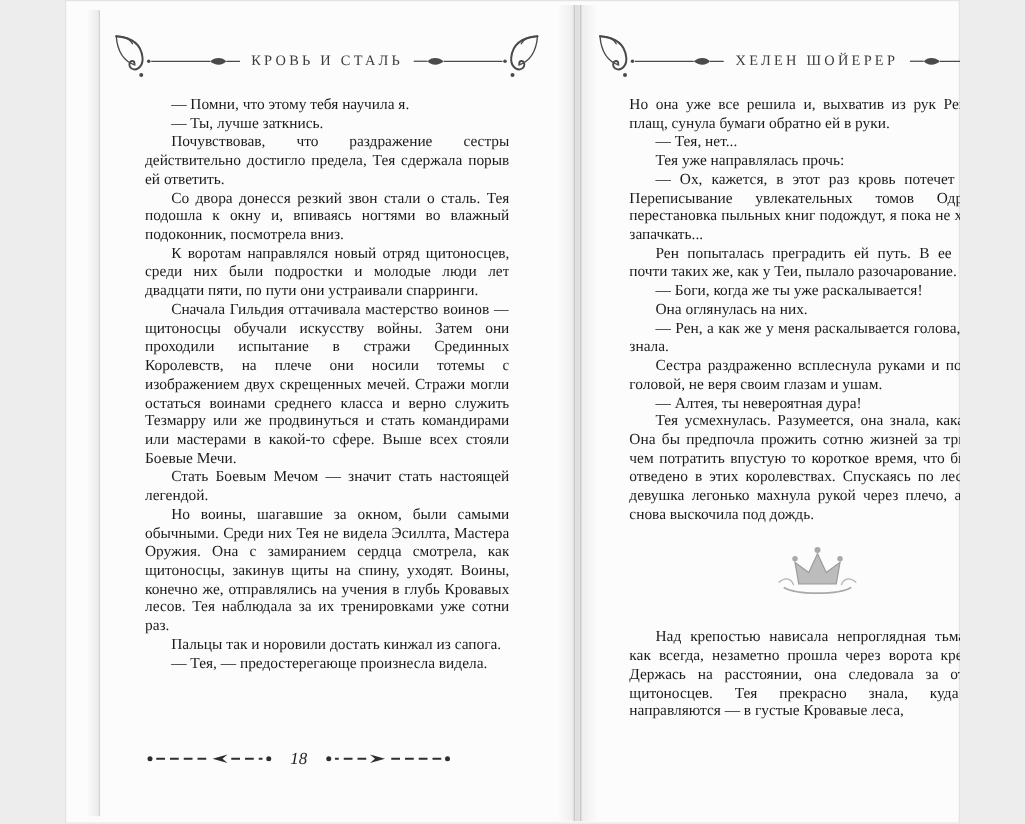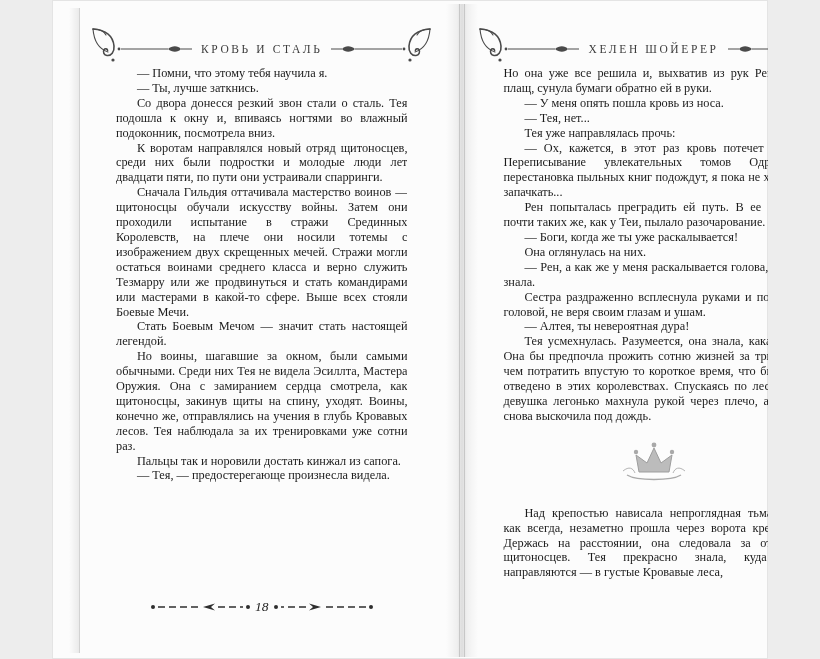--- a/index.html
+++ b/index.html
@@ -47,37 +47,37 @@
     margin-top: 32px; height: 34px;
     display: flex; align-items: center; justify-content: center; gap: 7px;
   }
   .running-title {
     font-size: 11.5px; letter-spacing: 2.6px; color: #3c3c3c; white-space: nowrap;
   }
   .hflourish { display: inline-flex; }
   .hflourish.mirror { transform: scaleX(-1); }
 
   .page-body {
-    height: 516px; overflow: hidden; color: #1b1b1b;
+    margin-top: 10px; height: 516px; overflow: hidden; color: #1b1b1b;
   }
   .para {
     font-size: 12.3px; line-height: 14.9px;
     text-align: justify; text-indent: 1.7em;
     hyphens: auto;
   }
   .para.noindent { text-indent: 0; }
 
   .divider {
     display: flex; align-items: center; justify-content: center;
     margin: 16px 0 18px;
   }
 
   .page-footer {
     position: absolute; bottom: 44px; left: 36px; right: 36px;
-    display: flex; align-items: center; justify-content: center; gap: 0;
+    display: flex; align-items: center; gap: 10px;
   }
   .page-num { font-style: italic; font-size: 13.5px; color: #222; min-width: 18px; text-align: center; }
   .nflourish { display: inline-flex; }
   .nflourish.mirror { transform: scaleX(-1); }
 </style>
 </head>
 <body>
 
 <div class="book">
 
@@ -125,20 +125,21 @@
             <path d="M5 6 H 52" stroke="#4a4a4a" stroke-width="1"></path>
             <path d="M52 6 C 56 2.4 62 2.4 65 6 C 62 9.6 56 9.6 52 6 Z" fill="#4a4a4a"></path>
             <path d="M65 6 H 76" stroke="#4a4a4a" stroke-width="1"></path>
           </svg>
         </span>
       </div>
 
       <div class="page-body">
           <p class="para">— Помни, что этому тебя научила я.</p>
           <p class="para">— Ты, лучше заткнись.</p>
+          <p class="para">Почувствовав, что раздражение сестры действительно достигло предела, Тея сдержала порыв ей ответить.</p>
           <p class="para">Со двора донесся резкий звон стали о сталь. Тея подошла к окну и, впиваясь ногтями во влажный подоконник, посмотрела вниз.</p>
           <p class="para">К воротам направлялся новый отряд щитоносцев, среди них были подростки и молодые люди лет двадцати пяти, по пути они устраивали спарринги.</p>
           <p class="para">Сначала Гильдия оттачивала мастерство воинов — щитоносцы обучали искусству войны. Затем они проходили испытание в стражи Срединных Королевств, на плече они носили тотемы с изображением двух скрещенных мечей. Стражи могли остаться воинами среднего класса и верно служить Тезмарру или же продвинуться и стать командирами или мастерами в какой-то сфере. Выше всех стояли Боевые Мечи.</p>
           <p class="para">Стать Боевым Мечом — значит стать настоящей легендой.</p>
           <p class="para">Но воины, шагавшие за окном, были самыми обычными. Среди них Тея не видела Эсиллта, Мастера Оружия. Она с замиранием сердца смотрела, как щитоносцы, закинув щиты на спину, уходят. Воины, конечно же, отправлялись на учения в глубь Кровавых лесов. Тея наблюдала за их тренировками уже сотни раз.</p>
           <p class="para">Пальцы так и норовили достать кинжал из сапога.</p>
           <p class="para">— Тея, — предостерегающе произнесла видела.</p>
         </div>
 
       <div class="page-footer">
@@ -198,21 +199,20 @@
             <path d="M5 6 H 52" stroke="#4a4a4a" stroke-width="1"></path>
             <path d="M52 6 C 56 2.4 62 2.4 65 6 C 62 9.6 56 9.6 52 6 Z" fill="#4a4a4a"></path>
             <path d="M65 6 H 76" stroke="#4a4a4a" stroke-width="1"></path>
           </svg>
         </span>
       </div>
 
       <div class="page-body">
         <div>
             <p class="para noindent">Но она уже все решила и, выхватив из рук Рен свой плащ, сунула бумаги обратно ей в руки.</p>
-            <p class="para">— У меня опять пошла кровь из носа.</p>
             <p class="para">— Тея, нет...</p>
             <p class="para">Тея уже направлялась прочь:</p>
             <p class="para">— Ох, кажется, в этот раз кровь потечет рекой. Переписывание увлекательных томов Одры и перестановка пыльных книг подождут, я пока не хочу их запачкать...</p>
             <p class="para">Рен попыталась преградить ей путь. В ее глазах, почти таких же, как у Теи, пылало разочарование.</p>
             <p class="para">— Боги, когда же ты уже раскалывается!</p>
             <p class="para">Она оглянулась на них.</p>
             <p class="para">— Рен, а как же у меня раскалывается голова, ты бы знала.</p>
             <p class="para">Сестра раздраженно всплеснула руками и покачала головой, не веря своим глазам и ушам.</p>
             <p class="para">— Алтея, ты невероятная дура!</p>
             <p class="para">Тея усмехнулась. Разумеется, она знала, какая она. Она бы предпочла прожить сотню жизней за три года, чем потратить впустую то короткое время, что было ей отведено в этих королевствах. Спускаясь по лестнице, девушка легонько махнула рукой через плечо, а затем снова выскочила под дождь.</p>

